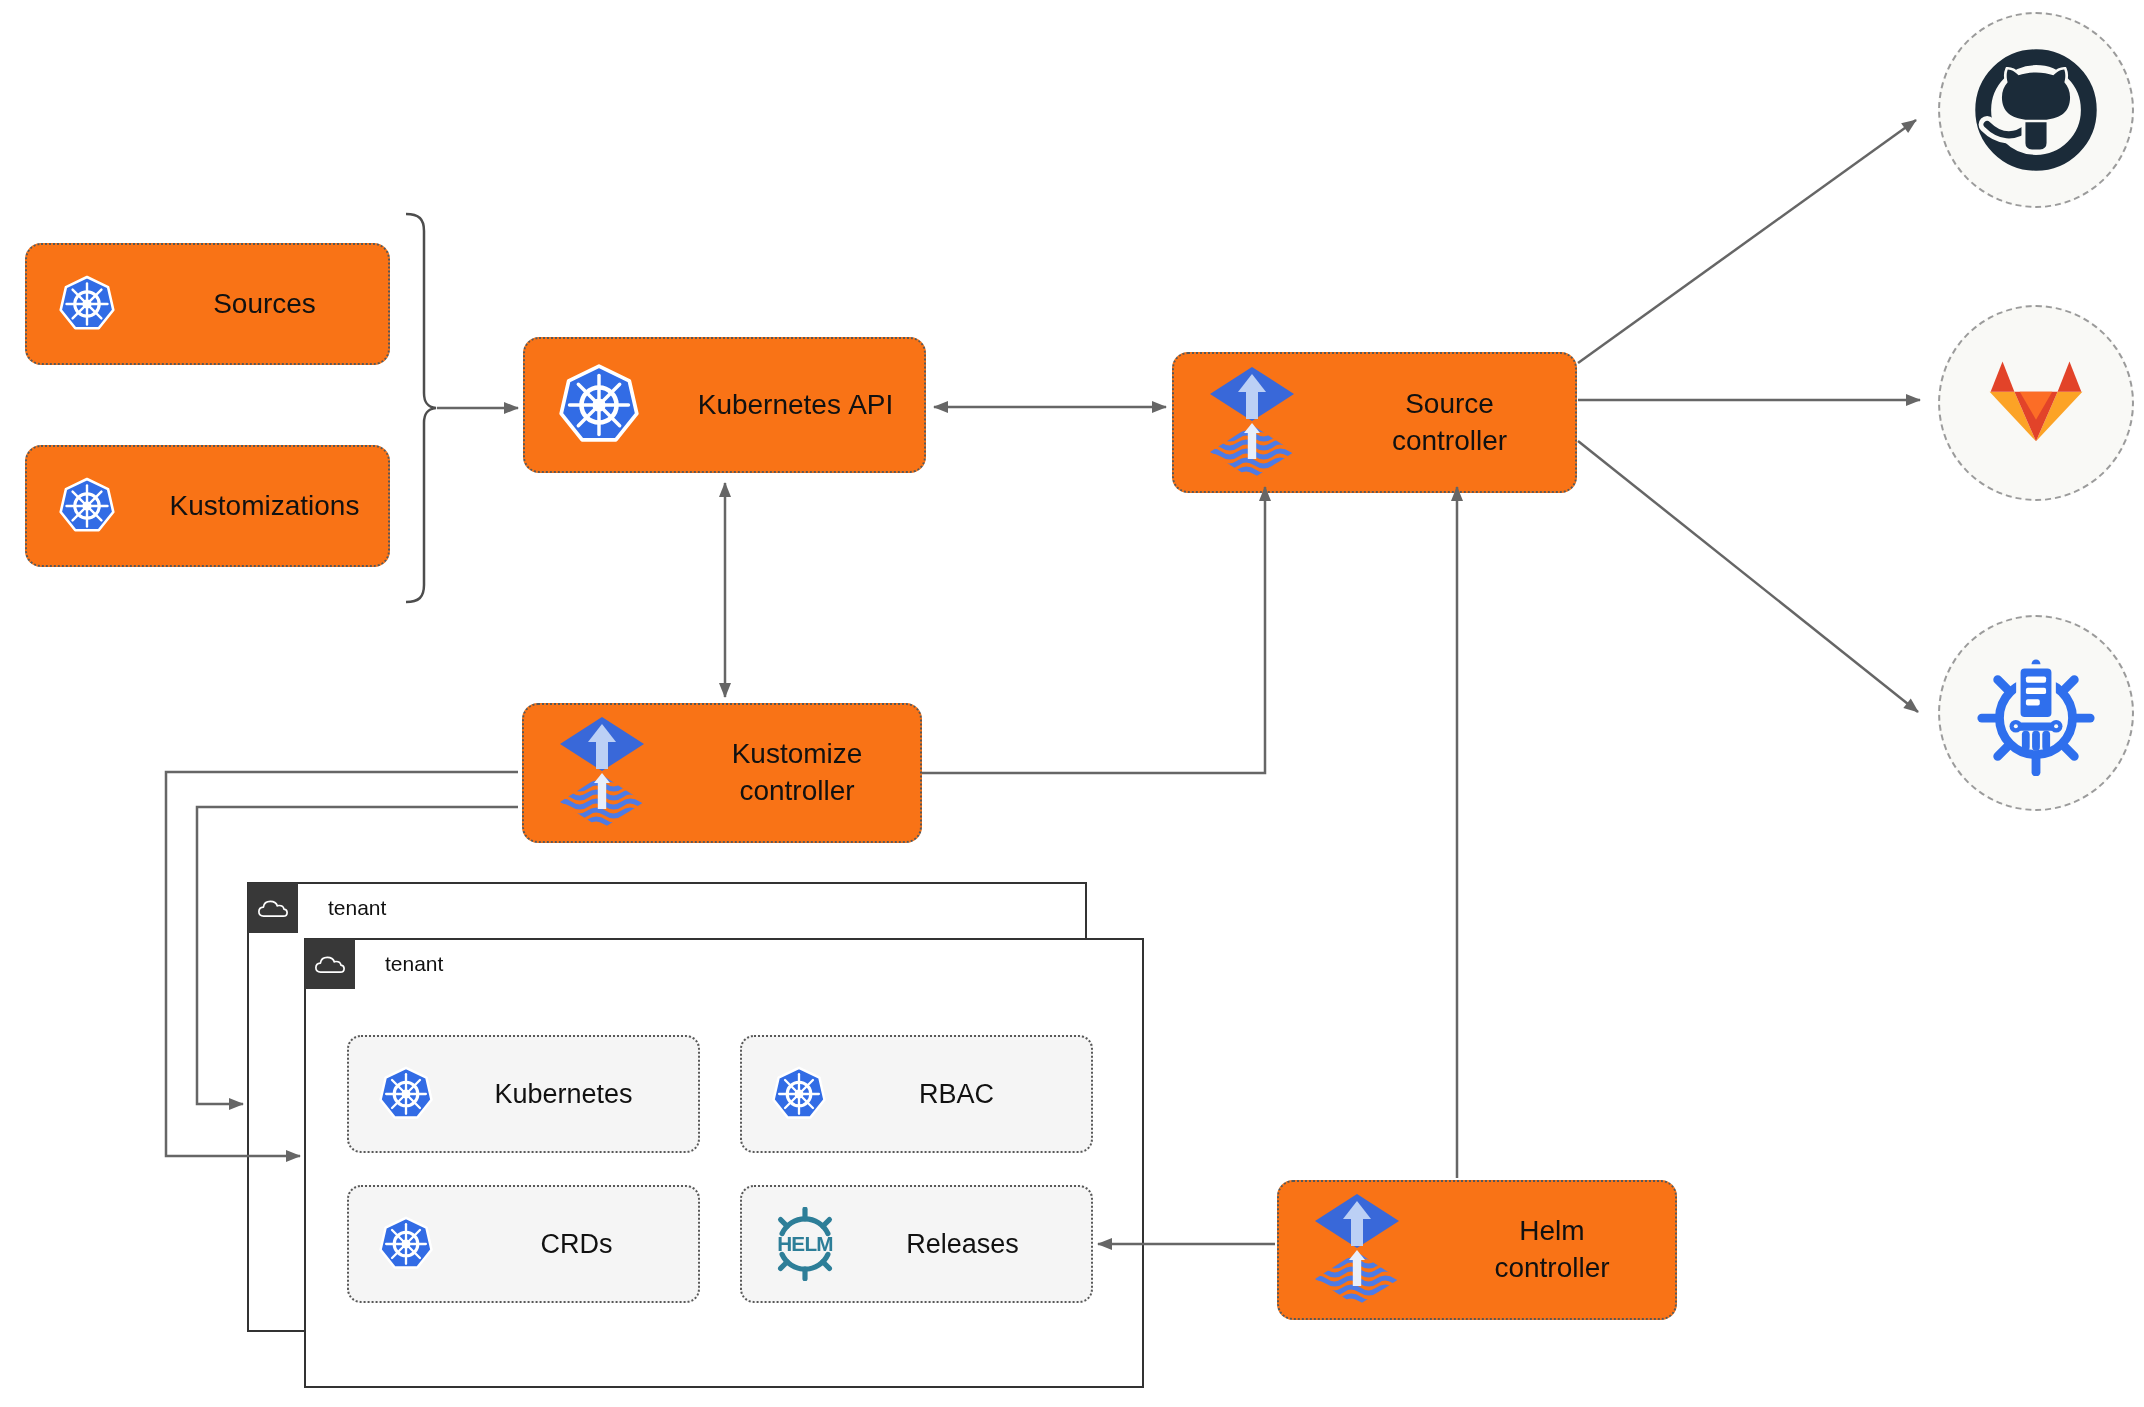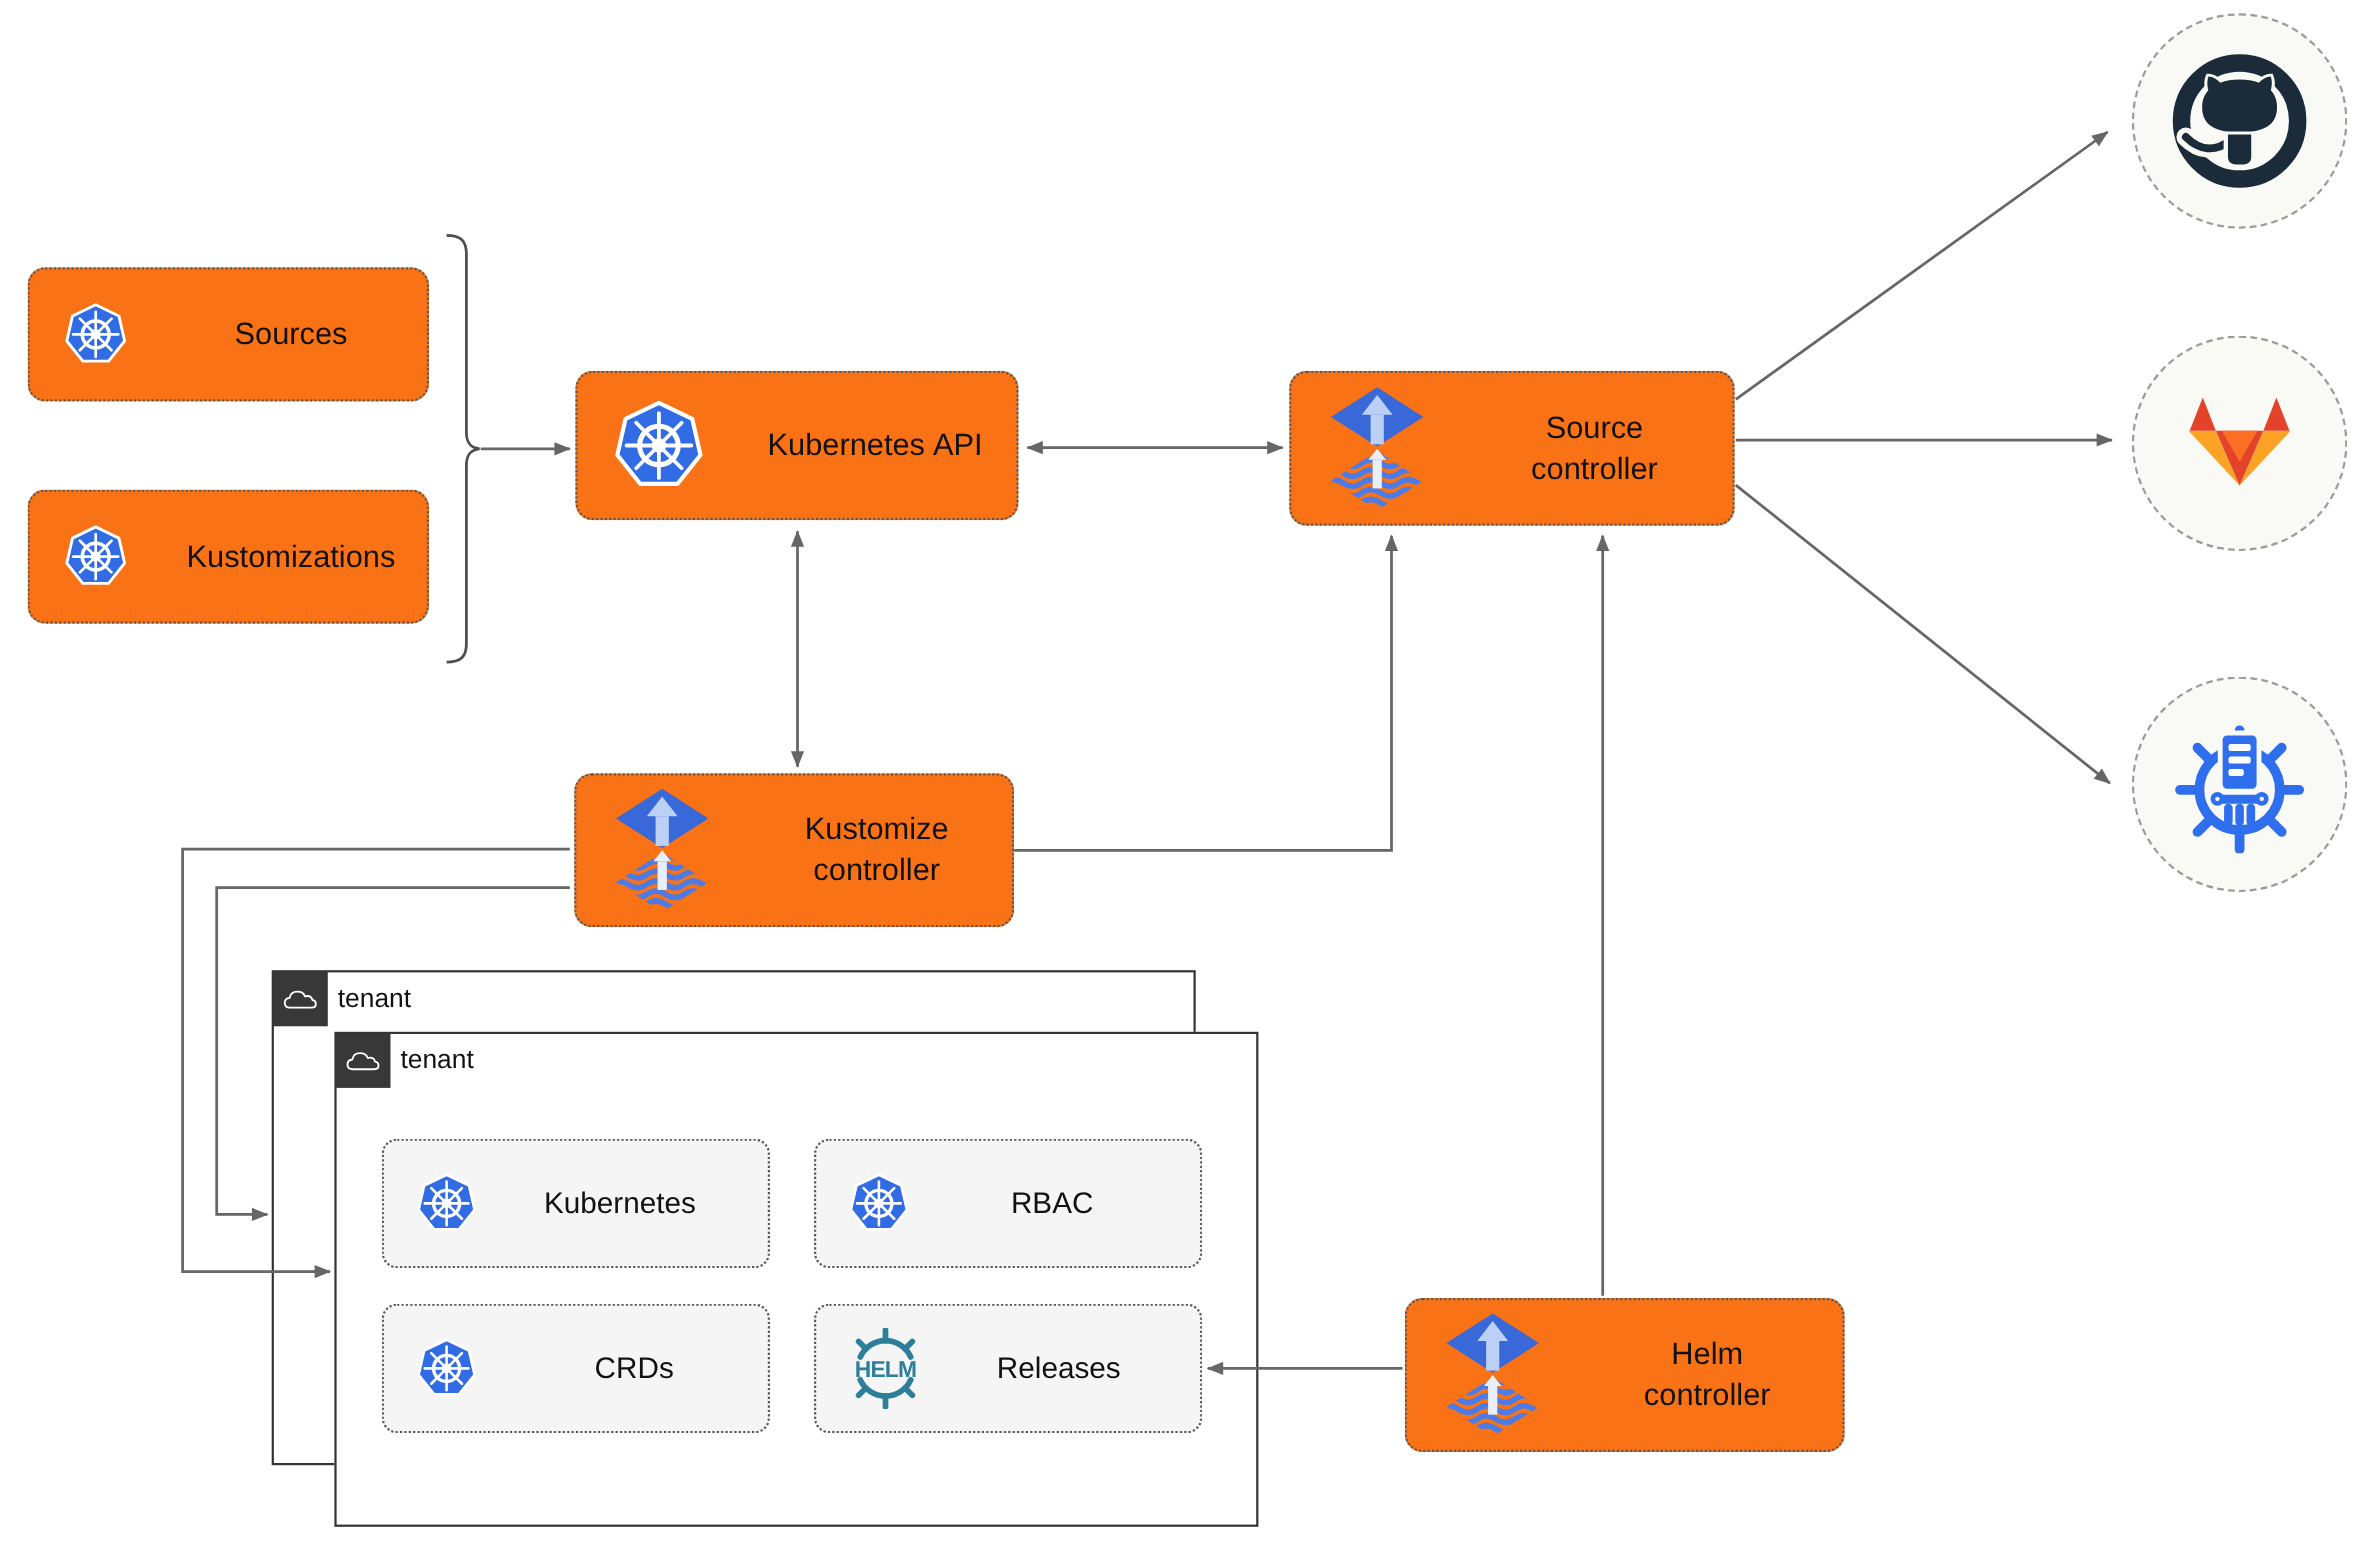--- a/index.html
+++ b/index.html
@@ -10,21 +10,21 @@
   .node .label{flex:1;text-align:center;font-size:28px;line-height:1.32;color:#111;
                padding-right:10px;word-spacing:1px;}
   .icon{flex:0 0 auto;display:block;}
   .circle-node{position:absolute;width:196px;height:196px;border-radius:50%;
                border:2.5px dashed #9B9B9B;background:#F9F9F6;box-sizing:border-box;
                display:flex;align-items:center;justify-content:center;}
   .tenant{position:absolute;background:#ffffff;border:2.5px solid #333333;box-sizing:border-box;}
   .tenant-header{position:absolute;top:-1px;left:-1px;display:flex;align-items:center;}
   .tenant-badge{width:50px;height:50px;background:#383838;display:flex;align-items:center;
                 justify-content:center;}
-  .tenant-label{margin-left:9px;font-size:24px;color:#111;}
+  .tenant-label{margin-left:30px;font-size:21px;color:#111;}
   .resource{position:absolute;background:#F5F5F5;border:2.2px dotted #585858;border-radius:14px;
             display:flex;align-items:center;box-sizing:border-box;padding-left:26px;}
   .resource .label{flex:1;text-align:center;font-size:27px;color:#111;padding-right:8px;}
   #wires{position:absolute;left:0;top:0;width:2144px;height:1407px;pointer-events:none;z-index:50;}
   .hidden-defs{position:absolute;width:0;height:0;overflow:hidden;}
 </style>
 </head>
 <body>
 
 <svg class="hidden-defs" aria-hidden="true">
@@ -192,21 +192,21 @@
     <div class="label">Kustomizations</div>
   </div>
 
   <div class="node" style="left:523px;top:337px;width:403px;height:136px;">
     <svg class="icon" width="92" height="92">
         <use href="#sym-k8s"></use>
       </svg>
     <div class="label">Kubernetes API</div>
   </div>
 
-  <div class="node" style="left:1172px;top:337px;width:405px;height:141px;">
+  <div class="node" style="left:1172px;top:352px;width:405px;height:141px;">
     <svg class="icon" width="100" height="112">
         <use href="#sym-flux"></use>
       </svg>
     <div class="label" style="padding:0 60px 0 50px;">Source controller</div>
   </div>
 
   <div class="node" style="left:522px;top:703px;width:400px;height:140px;">
     <svg class="icon" width="100" height="112">
         <use href="#sym-flux"></use>
       </svg>

